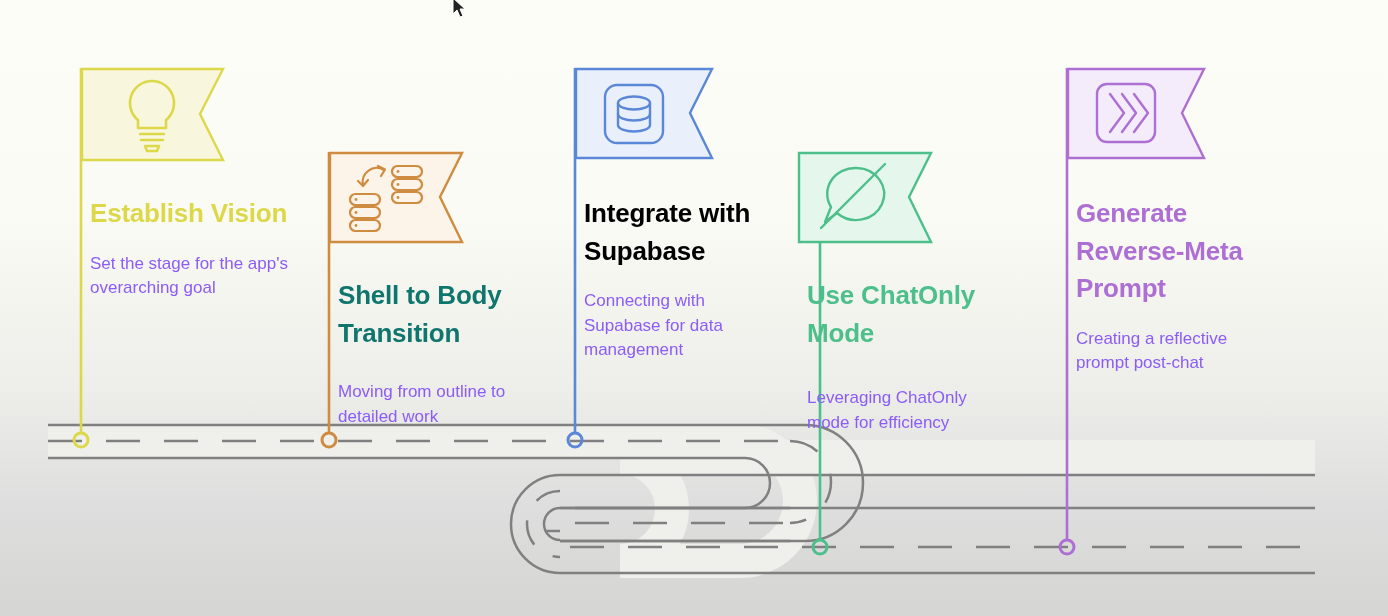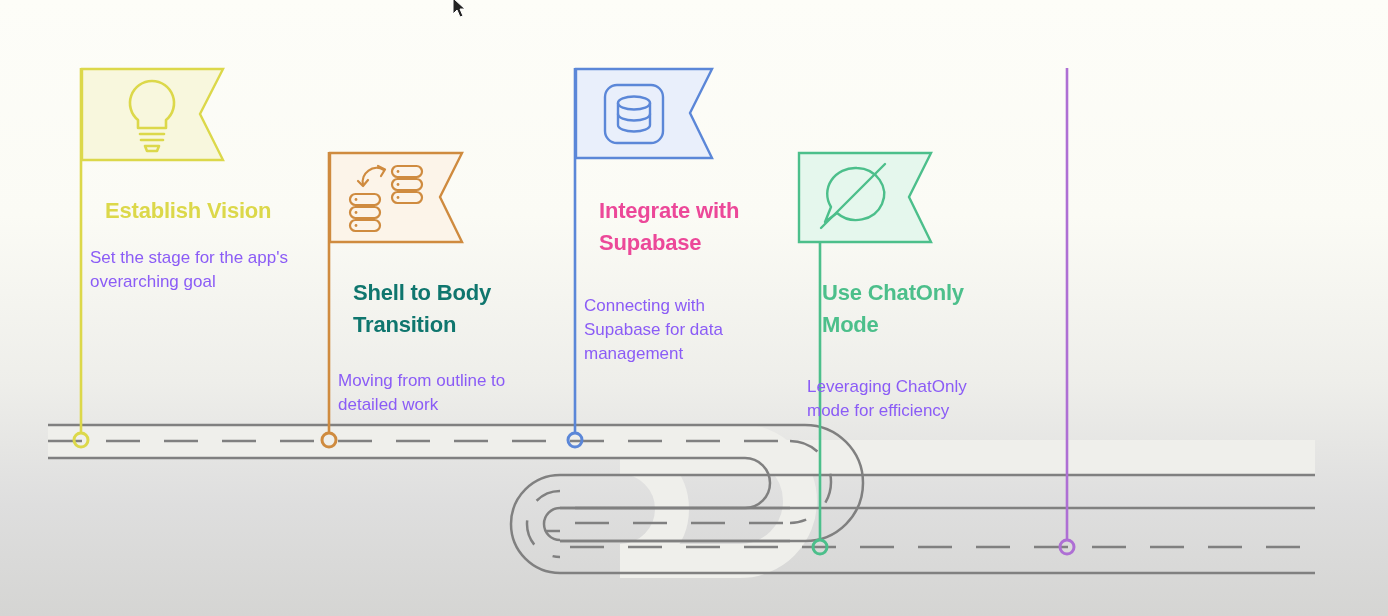--- a/index.html
+++ b/index.html
@@ -34,25 +34,25 @@
     width: 300px;
     height: 95px;
   }
   .flag-svg {
     position: absolute;
     left: 0;
     top: 0;
     overflow: visible;
   }
   .ms-title {
-    font-size: 22px;
+    font-size: 26px;
     font-weight: bold;
     line-height: 1.45;
     letter-spacing: -0.2px;
-    margin: 15px;
+    margin: 0;
     width: 200px;
   }
   .ms-desc {
     font-size: 17px;
     line-height: 1.42;
     color: #8b5cf6;
     margin: 0;
     width: 200px;
   }
   .ms-body {
@@ -203,39 +203,56 @@
         <path d="M 14 1 L 150 1 L 128 45 L 150 90 L 14 90 Z" fill="#e9effb" stroke="#5b87d8" stroke-width="2.4"></path>
         <g fill="none" stroke="#5b87d8" stroke-width="2.4" stroke-linecap="round" stroke-linejoin="round">
           <rect x="43" y="17" width="58" height="58" rx="12"></rect>
           <ellipse cx="72" cy="35" rx="16" ry="6.5"></ellipse>
           <path d="M 56 35 L 56 57 A 16 6.5 0 0 0 88 57 L 88 35"></path>
           <path d="M 56 46 A 16 6.5 0 0 0 88 46"></path>
         </g>
       </svg>
     </div>
     <div class="ms-body">
-      <p class="ms-title" style="color:#ec4899; margin-top:32px;">Integrate with Supabase</p>
-      <p class="ms-desc" style="margin-top:35px;">Connecting with Supabase for data management</p>
+      <p class="ms-title" style="color:#000000; margin-top:32px;">Integrate with Supabase</p>
+      <p class="ms-desc" style="margin-top:19px;">Connecting with Supabase for data management</p>
     </div>
   </div>
 
   <div class="milestone" style="left:785px; top:152px;">
     <div class="flag-wrap">
       <svg class="flag-svg" width="170" height="95" viewBox="0 0 170 95" xmlns="http://www.w3.org/2000/svg">
         <path d="M 14 1 L 146 1 L 124 45 L 146 90 L 14 90 Z" fill="#e5f7ed" stroke="#4cbf8b" stroke-width="2.4"></path>
         <g fill="none" stroke="#4cbf8b" stroke-width="2.4" stroke-linecap="round" stroke-linejoin="round">
           <path d="M 72 16 A 28 26 0 1 1 52 61 L 40 70 L 46 55 A 28 26 0 0 1 72 16 Z"></path>
           <line x1="36" y1="76" x2="100" y2="12"></line>
         </g>
       </svg>
     </div>
     <div class="ms-body">
       <p class="ms-title" style="color:#4cbf8b; margin-top:30px;">Use ChatOnly Mode</p>
       <p class="ms-desc" style="margin-top:34px;">Leveraging ChatOnly mode for efficiency</p>
     </div>
   </div>
 
+  <div class="milestone" style="left:1054px; top:68px;">
+    <div class="flag-wrap">
+      <svg class="flag-svg" width="170" height="95" viewBox="0 0 170 95" xmlns="http://www.w3.org/2000/svg">
+        <path d="M 14 1 L 150 1 L 128 45 L 150 90 L 14 90 Z" fill="#f4ecfa" stroke="#ae6fd4" stroke-width="2.4"></path>
+        <g fill="none" stroke="#ae6fd4" stroke-width="2.4" stroke-linecap="round" stroke-linejoin="round">
+          <rect x="43" y="16" width="58" height="58" rx="10"></rect>
+          <path d="M 56 26 L 70 45 L 56 64"></path>
+          <path d="M 68 26 L 82 45 L 68 64"></path>
+          <path d="M 80 26 L 94 45 L 80 64"></path>
+        </g>
+      </svg>
+    </div>
+    <div class="ms-body">
+      <p class="ms-title" style="color:#ae6fd4; margin-top:32px;">Generate Reverse-Meta Prompt</p>
+      <p class="ms-desc" style="margin-top:19px;">Creating a reflective prompt post-chat</p>
+    </div>
+  </div>
 
   <svg class="cursor" viewBox="0 0 14 22" xmlns="http://www.w3.org/2000/svg">
     <path d="M 1 1 L 1 17 L 5 13 L 8 20 L 11 19 L 8 12 L 13 12 Z" fill="#222222" stroke="#ffffff" stroke-width="1"></path>
   </svg>
 
 </div>
 
 </body></html>

